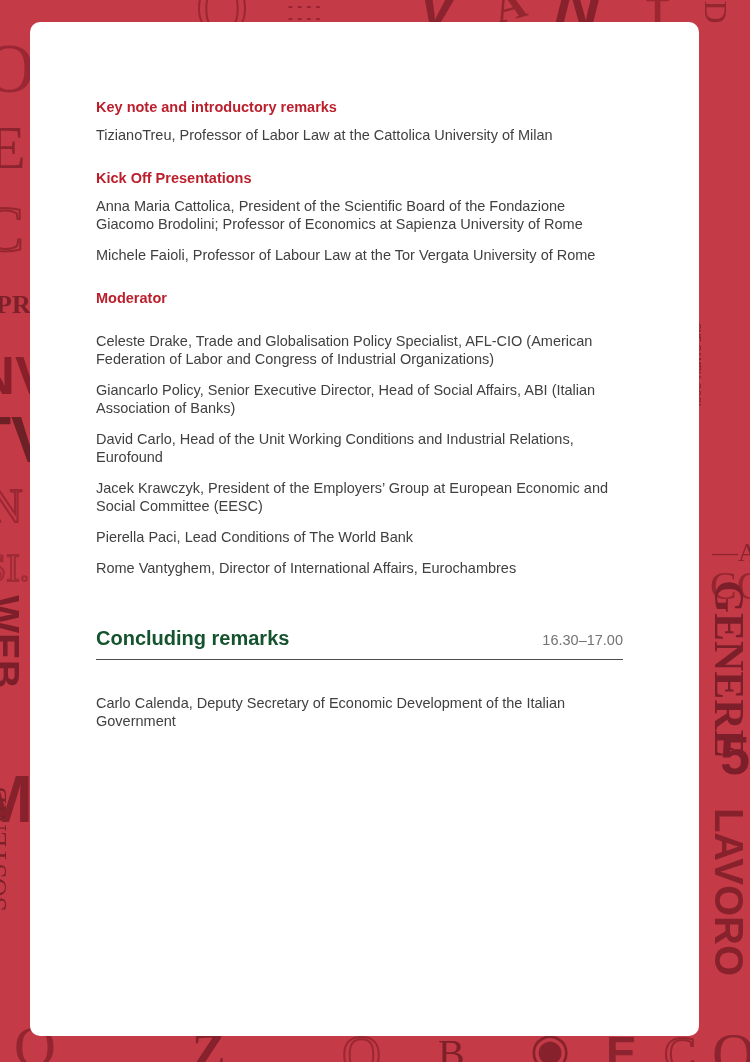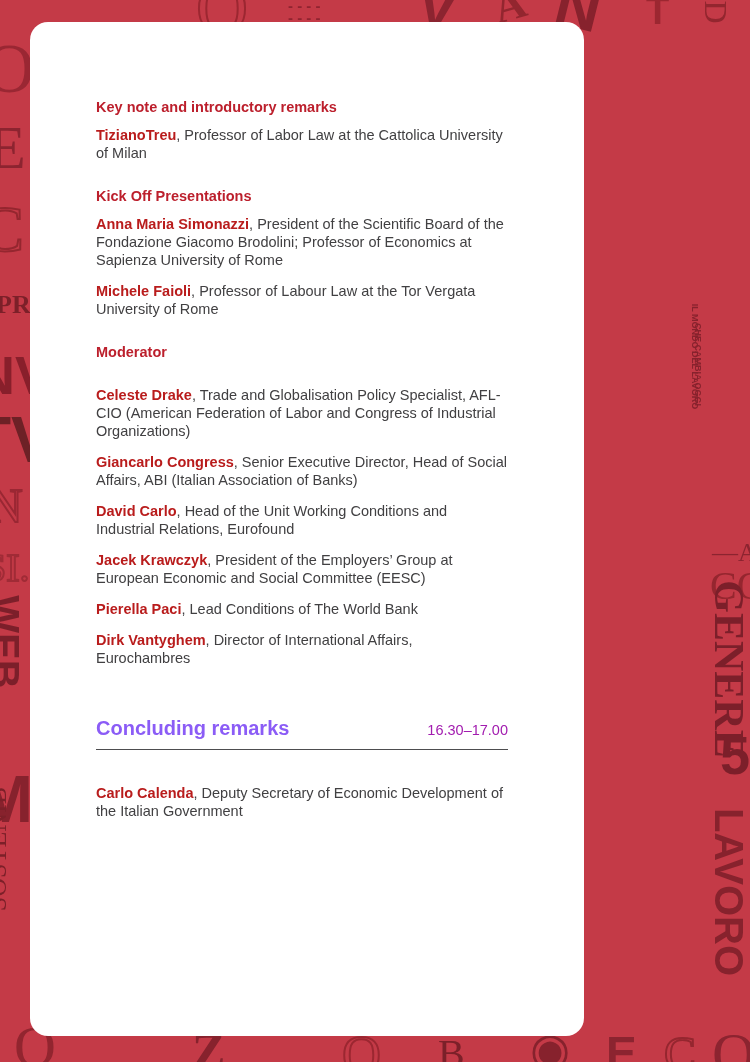--- a/index.html
+++ b/index.html
@@ -13,46 +13,46 @@
   .glyph-layer { position: absolute; inset: 0; }
   .glyph {
     position: absolute; line-height: 1; white-space: nowrap;
     user-select: none; pointer-events: none;
   }
   .glyph.serif { font-family: "Liberation Serif", serif; }
 
   
   .card {
     position: absolute; left: 30px; top: 22px;
-    width: 554px; height: 1014px;
-    background: #ffffff; border-radius: 18px;
+    width: 669px; height: 1014px;
+    background: #ffffff; border-radius: 10px;
   }
   .content { padding: 77px 76px 0 66px; }
 
   .section { margin-top: 26px; }
   .section:first-child { margin-top: 0; }
   .section-heading {
     margin: 0 0 11px 0;
     font-size: 14.5px; font-weight: bold;
     color: #bc1f2c;
   }
   .entry-p {
     margin: 0 0 13px 0;
     font-size: 14.5px; line-height: 18px;
     color: #414042;
   }
-  .entry-name { font-weight: bold; color: #b91c1c; }
+  .entry-name { font-weight: normal; color: #404040; }
 
   .concluding { margin-top: 50px; }
   .concluding-head {
     display: flex; justify-content: space-between; align-items: baseline;
     border-bottom: 1px solid #4d4d4f; padding-bottom: 9px;
   }
-  .concluding-title { font-size: 20px; font-weight: bold; color: #8b5cf6; }
-  .concluding-time { font-size: 14.5px; color: #a21caf; }
+  .concluding-title { font-size: 20px; font-weight: bold; color: #14532d; }
+  .concluding-time { font-size: 14.5px; color: #737373; }
   .concluding-entry { margin-top: 34px; }
 </style>
 </head>
 <body>
 
 <div class="glyph-layer">
     <div class="glyph serif" style="left: 196px; top: -28px; font-size: 72px; color: transparent; -webkit-text-stroke: 2px rgb(156, 39, 49);">O</div>
     <div class="glyph" style="left: 288px; top: -2px; font-size: 15px; font-weight: bold; color: rgb(143, 36, 48);">- - - -</div>
     <div class="glyph" style="left: 288px; top: 10px; font-size: 15px; font-weight: bold; color: rgb(143, 36, 48);">- - - -</div>
     <div class="glyph" style="left: 418px; top: -22px; font-size: 58px; font-weight: bold; transform: rotate(10deg); color: rgb(140, 36, 48);">V</div>
@@ -99,57 +99,57 @@
     <span class="entry-name">TizianoTreu</span><span class="entry-desc">, Professor of Labor Law at the Cattolica University of Milan</span>
   </p>
 </div>
   </div>
 
   <div class="section">
     <h3 class="section-heading">Kick Off Presentations</h3>
     <div class="entries">
 
   <p class="entry-p">
-    <span class="entry-name">Anna Maria Simonazzi</span><span class="entry-desc">, President of the Scientific Board of the Fondazione Giacomo Brodolini; Professor of Economics at Sapienza University of Rome</span>
+    <span class="entry-name">Anna Maria Cattolica</span><span class="entry-desc">, President of the Scientific Board of the Fondazione Giacomo Brodolini; Professor of Economics at Sapienza University of Rome</span>
   </p>
 
   <p class="entry-p">
     <span class="entry-name">Michele Faioli</span><span class="entry-desc">, Professor of Labour Law at the Tor Vergata University of Rome</span>
   </p>
 </div>
   </div>
 
   <div class="section">
     <h3 class="section-heading">Moderator</h3>
   </div>
 
   <div class="section">
     <div class="entries">
   <p class="entry-p">
     <span class="entry-name">Celeste Drake</span><span class="entry-desc">, Trade and Globalisation Policy Specialist, AFL-CIO (American Federation of Labor and Congress of Industrial Organizations)</span>
   </p>
 
   <p class="entry-p">
-    <span class="entry-name">Giancarlo Congress</span><span class="entry-desc">, Senior Executive Director, Head of Social Affairs, ABI (Italian Association of Banks)</span>
+    <span class="entry-name">Giancarlo Policy</span><span class="entry-desc">, Senior Executive Director, Head of Social Affairs, ABI (Italian Association of Banks)</span>
   </p>
 
   <p class="entry-p">
     <span class="entry-name">David Carlo</span><span class="entry-desc">, Head of the Unit Working Conditions and Industrial Relations, Eurofound</span>
   </p>
 
   <p class="entry-p">
     <span class="entry-name">Jacek Krawczyk</span><span class="entry-desc">, President of the Employers’ Group at European Economic and Social Committee (EESC)</span>
   </p>
 
   <p class="entry-p">
     <span class="entry-name">Pierella Paci</span><span class="entry-desc">, Lead Conditions of The World Bank</span>
   </p>
 
   <p class="entry-p">
-    <span class="entry-name">Dirk Vantyghem</span><span class="entry-desc">, Director of International Affairs, Eurochambres</span>
+    <span class="entry-name">Rome Vantyghem</span><span class="entry-desc">, Director of International Affairs, Eurochambres</span>
   </p>
 </div>
   </div>
 </div>
 
     <div class="concluding">
       <div class="concluding-head">
         <span class="concluding-title">Concluding remarks</span>
         <span class="concluding-time">16.30–17.00</span>
       </div>

